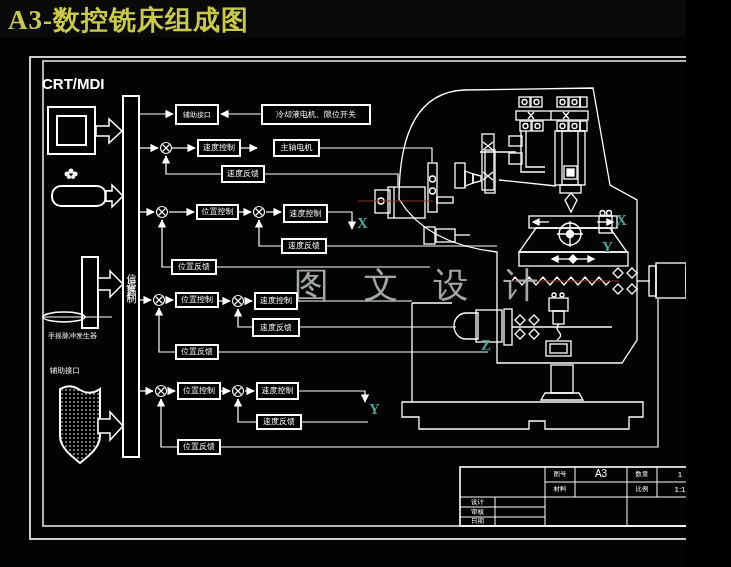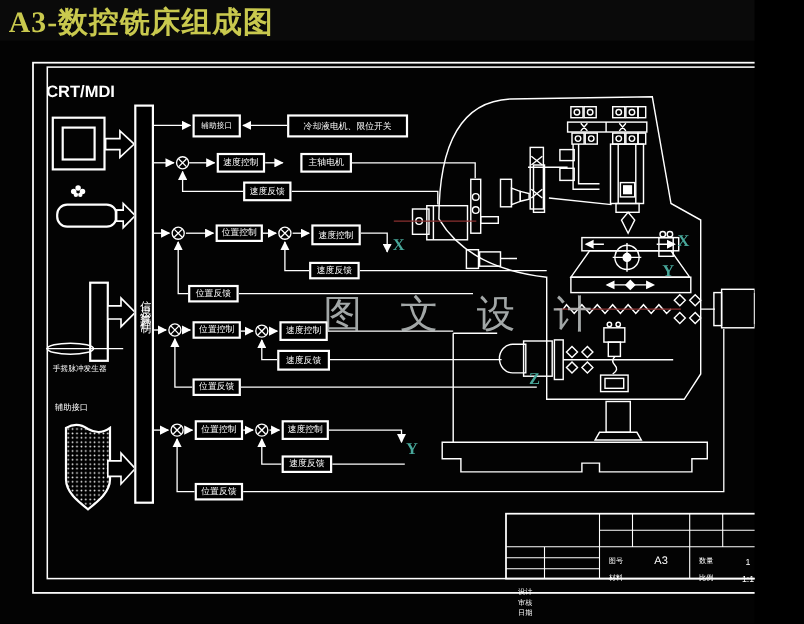--- a/index.html
+++ b/index.html
@@ -15,21 +15,21 @@
   .lbl{position:absolute;color:#fff;font-size:7.5px;line-height:1;white-space:nowrap;}
   .axis{position:absolute;color:#48a79a;font-size:15px;line-height:1;font-weight:bold;
         font-family:"Liberation Serif",serif;}
   .busbar{position:absolute;left:122px;top:95px;width:18px;height:363px;background:#000;
         border:2px solid #fff;box-sizing:border-box;color:#fff;display:flex;align-items:center;
         justify-content:center;}
   .busbar span{writing-mode:vertical-rl;text-orientation:upright;font-size:10px;letter-spacing:4px;}
   .wm{position:absolute;left:294px;top:262px;color:#b9bebe;opacity:.88;font-size:35px;
       letter-spacing:13px;font-family:"Liberation Serif",serif;white-space:nowrap;}
   .tbc{position:absolute;color:#fff;display:flex;align-items:center;justify-content:center;
-       line-height:1;white-space:nowrap;box-sizing:border-box;margin-top:37px;}
+       line-height:1;white-space:nowrap;box-sizing:border-box;}
 </style>
 </head>
 <body>
 
 <div id="stage">
 
   <div id="titlebar">
     <div class="t">A3-数控铣床组成图</div>
   </div>
 

